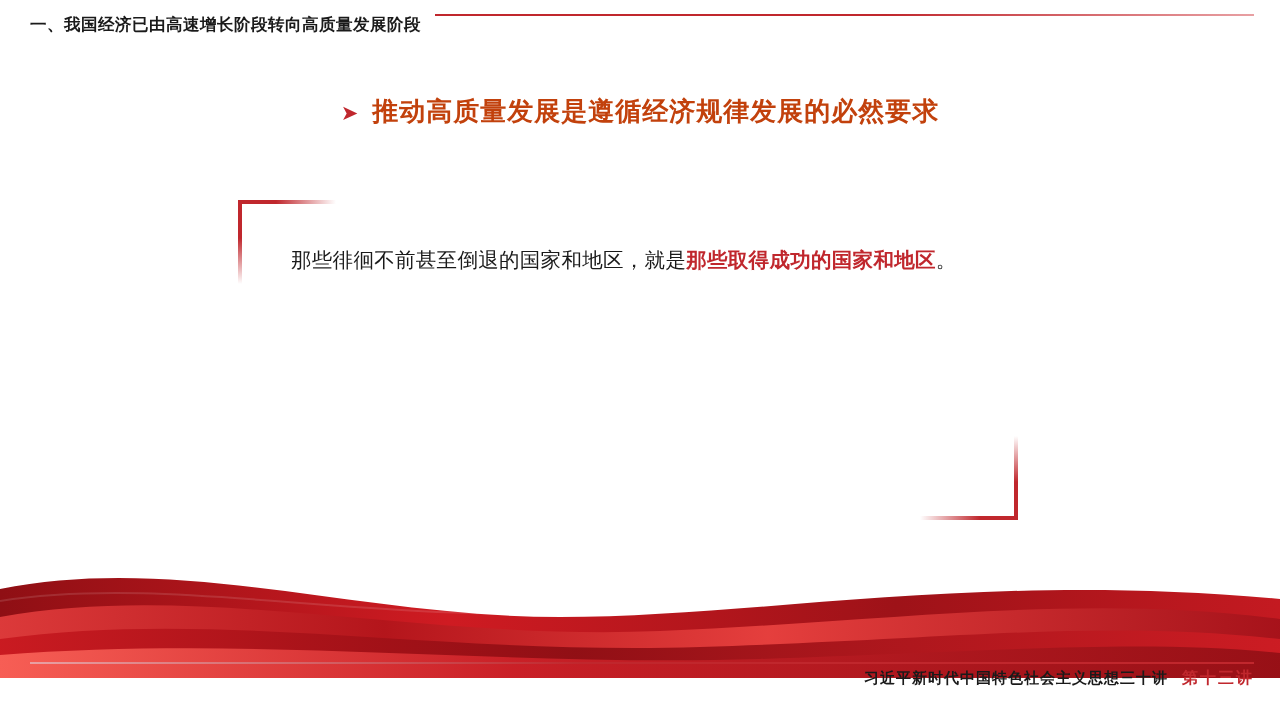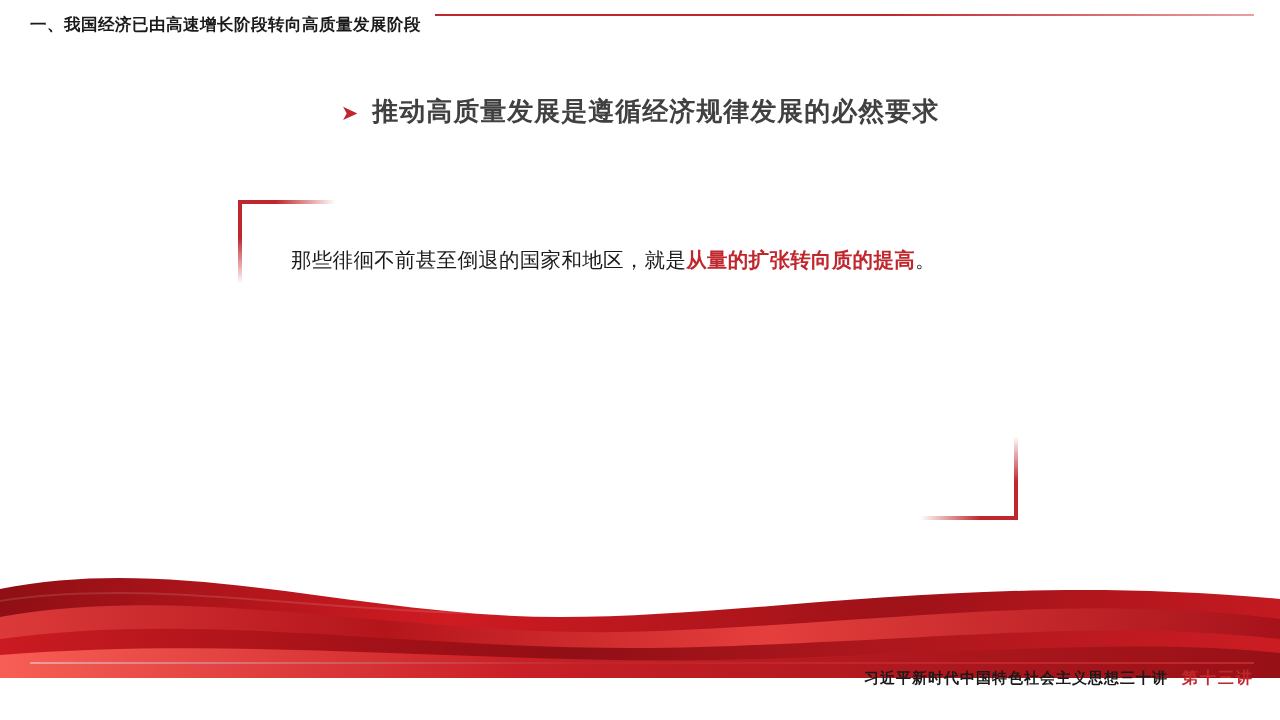--- a/index.html
+++ b/index.html
@@ -51,21 +51,21 @@
   .arrow-bullet {
     color: #c0272d;
     font-size: 21px;
     line-height: 1;
     margin-right: 14px;
     transform: translateY(1px);
   }
   .section-heading-text {
     font-size: 26px;
     font-weight: bold;
-    color: #404040;
+    color: #c2410c;
     letter-spacing: 1px;
   }
 
   
   .content-block {
     position: absolute;
     top: 200px;
     left: 238px;
     width: 780px;
     height: 320px;
@@ -203,21 +203,21 @@
 
 <div class="section-heading">
   <span class="arrow-bullet">➤</span>
   <span class="section-heading-text">推动高质量发展是遵循经济规律发展的必然要求</span>
 </div>
 
 <div class="content-block">
   <div class="corner tl"></div>
   <div class="corner br"></div>
   <div class="paragraphs" id="paragraphs">
-      <div class="para"><span>那些徘徊不前甚至倒退的国家和地区，就是</span><span class="em-red">从量的扩张转向质的提高</span><span>。</span></div>
+      <div class="para"><span>那些徘徊不前甚至倒退的国家和地区，就是</span><span class="em-red">那些取得成功的国家和地区</span><span>。</span></div>
     </div>
 </div>
 
 <div class="ribbon">
   <svg width="1280" height="135" viewBox="0 0 1280 135" preserveAspectRatio="none">
     <defs>
       <linearGradient id="gA" x1="0" y1="0" x2="1" y2="0">
         <stop offset="0%" stop-color="#8f0f14"></stop>
         <stop offset="35%" stop-color="#cf1b22"></stop>
         <stop offset="70%" stop-color="#9e1218"></stop>

